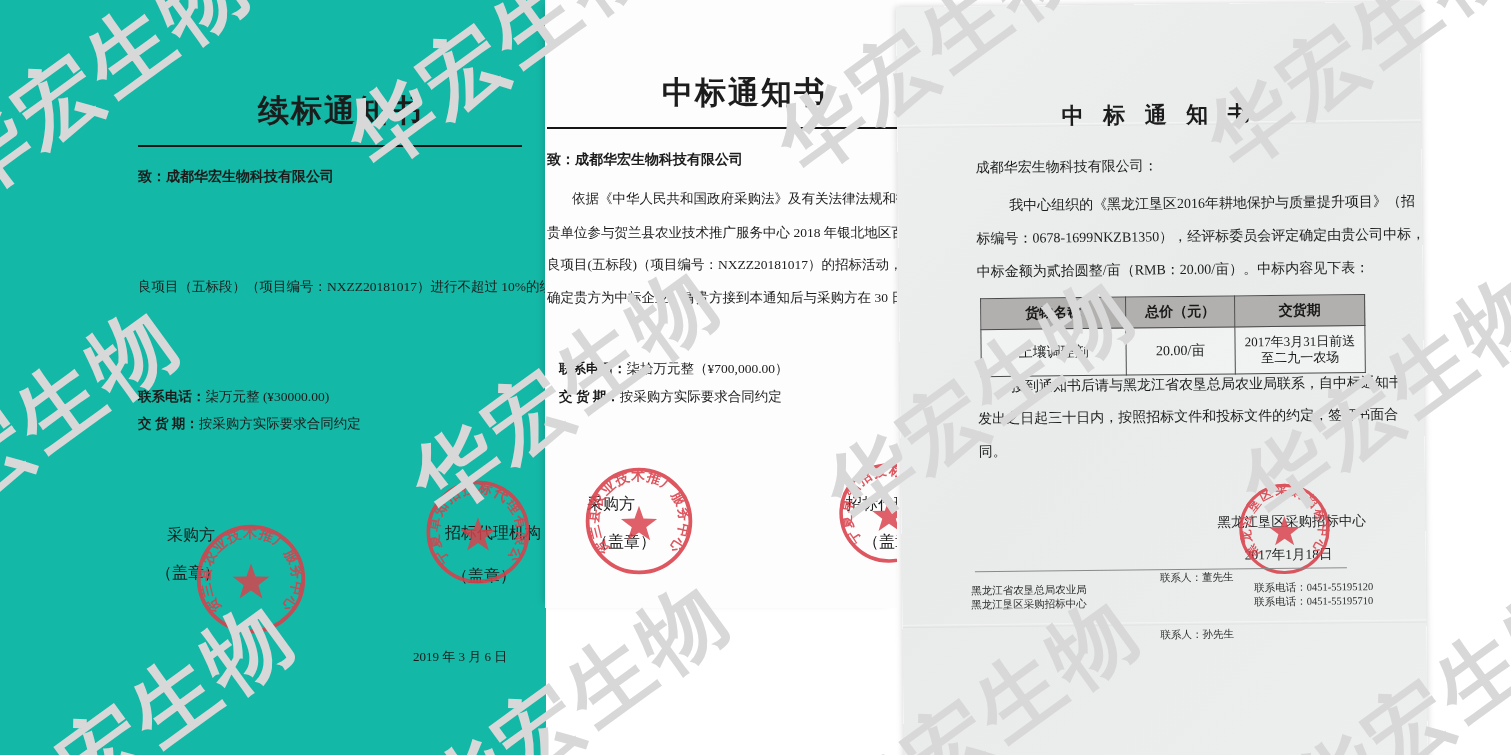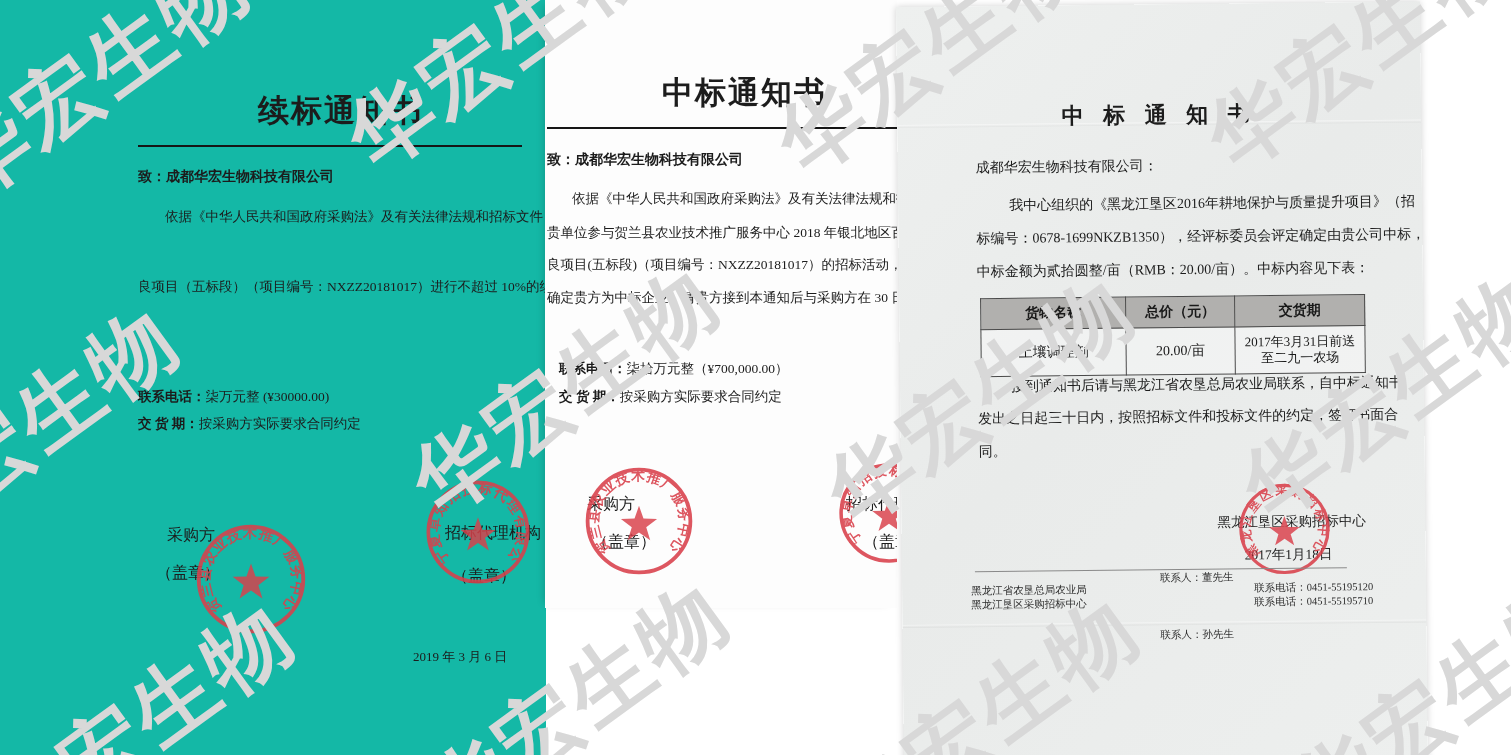--- a/index.html
+++ b/index.html
@@ -49,21 +49,20 @@
 </svg>
 
 <div id="stage">
 
   <div class="doc" id="doc-left">
     <div class="doc-title" style="left:258px;top:90px;font-size:31px;">续标通知书</div>
     <div class="rule" style="left:138px;top:145px;width:384px;"></div>
 
     <div class="ln bold" style="left:138px;top:168px;font-size:14px;">致：成都华宏生物科技有限公司</div>
 
-    <div class="ln body-ln" style="left:165px;top:208px;">依据《中华人民共和国政府采购法》及有关法律法规和招标文件</div>
     <div class="ln body-ln" style="left:138px;top:278px;">良项目（五标段）（项目编号：NXZZ20181017）进行不超过 10%的续标</div>
 
     <div class="ln" style="left:138px;top:388px;font-size:13.5px;">
       <span class="bold">联系电话：</span><span>柒万元整 (¥30000.00)</span>
     </div>
     <div class="ln" style="left:138px;top:415px;font-size:13.5px;">
       <span class="bold">交 货 期：</span><span>按采购方实际要求合同约定</span>
     </div>
 
     <div class="ln sig" style="left:167px;top:525px;">采购方</div>

